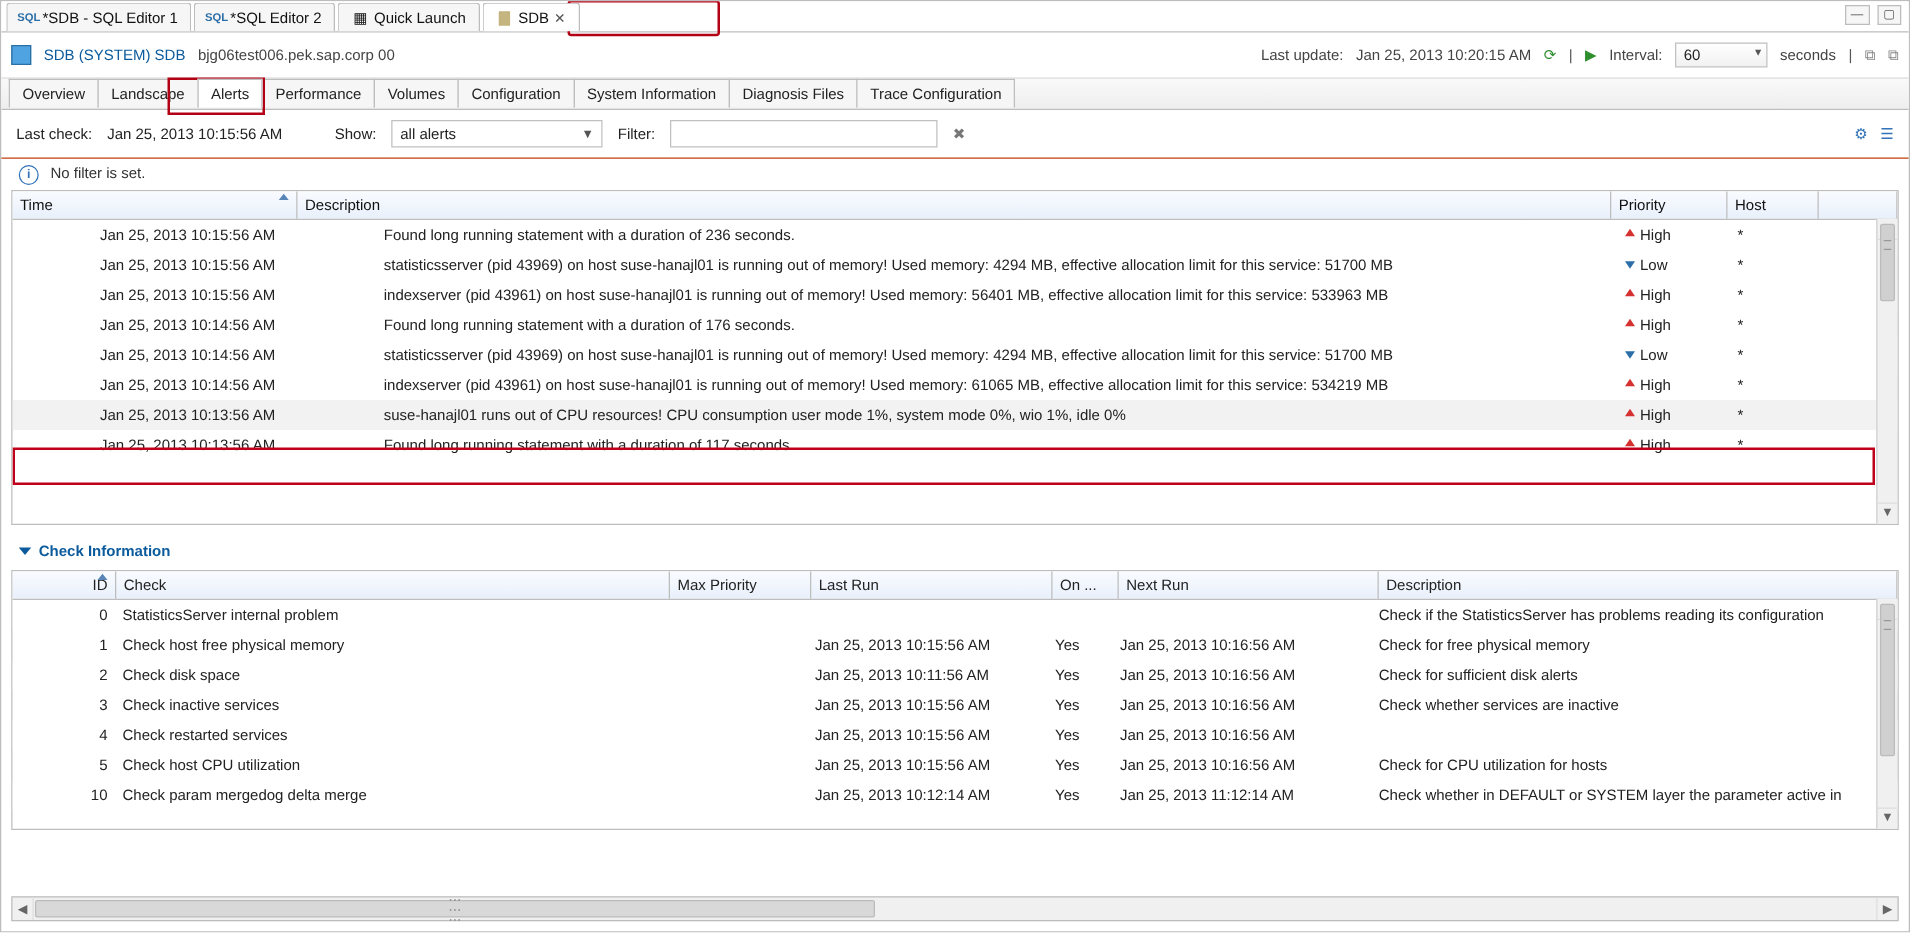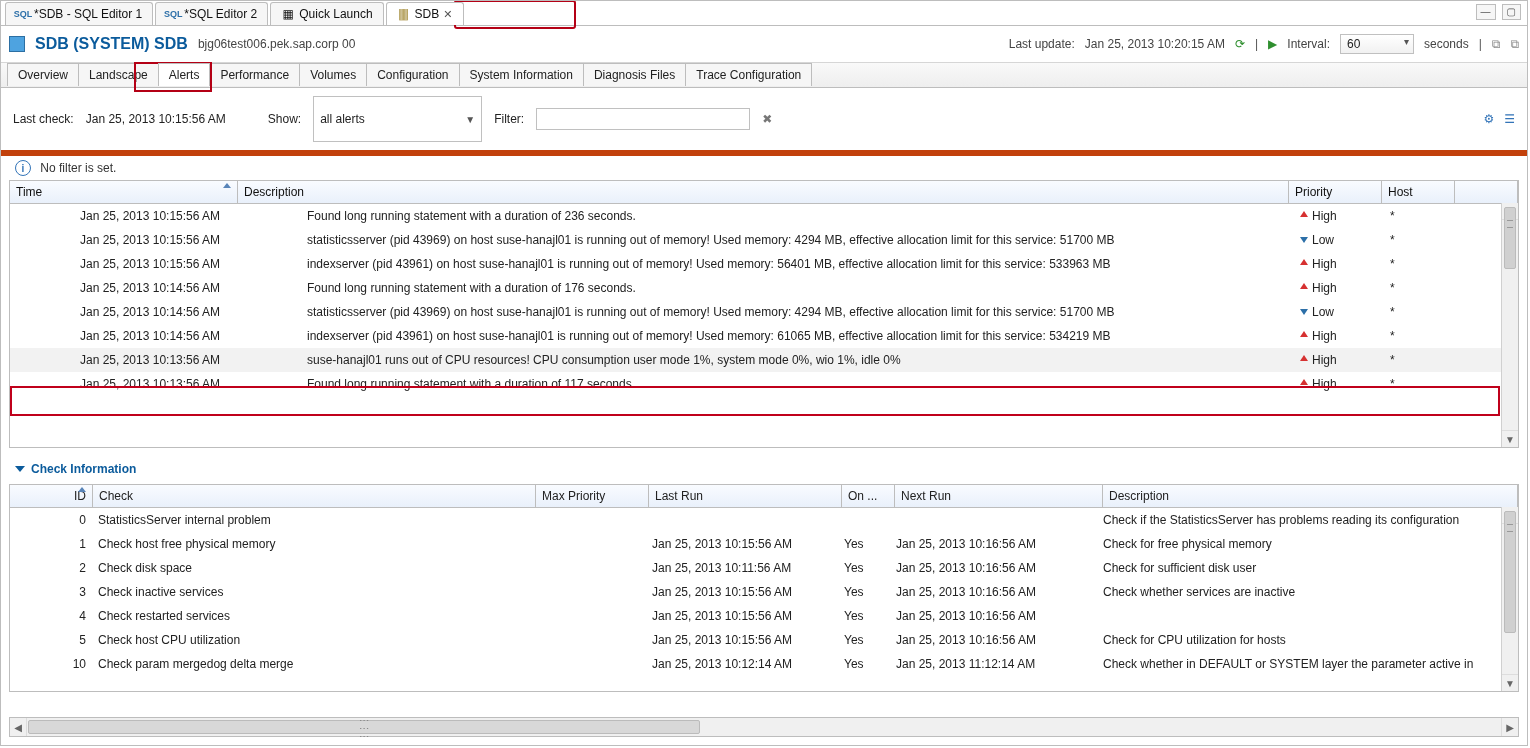--- a/index.html
+++ b/index.html
@@ -9,33 +9,33 @@
   .etab{display:flex;align-items:center;gap:4px;height:22px;padding:0 10px;border:1px solid #bdbdbd;border-bottom:none;margin-right:2px;background:#f6f6f6;border-radius:3px 3px 0 0;font-size:12px;color:#111}
   .etab .ico{width:14px;height:14px;display:inline-flex;align-items:center;justify-content:center}
   .etab.active{background:#fff;position:relative;z-index:2}
   .etab .close{color:#555;font-size:11px}
   .hl-tab{position:absolute;top:-1px;left:453px;width:118px;height:25px;border:2px solid #b40015;border-radius:3px;pointer-events:none}
   .win-controls{position:absolute;right:6px;top:3px;display:flex;gap:6px;color:#555}
   .win-controls span{border:1px solid #bdbdbd;padding:0 4px;font-size:10px;line-height:14px;background:#f6f6f6}
   
   .header{display:flex;align-items:center;height:36px;padding:0 8px;background:#fff;border-bottom:1px solid #d6d6d6;gap:10px}
   .header .icon-sq{width:14px;height:14px;background:#4ea3e0;border:1px solid #2c6fa3;display:inline-block}
-  .header .title{font-size:16px;color:#0b5b9c;font-weight:700}
+  .header .title{font-size:12px;color:#0b5b9c;font-weight:400}
   .header .sub{color:#444}
   .header .spacer{flex:1}
   .header .light{color:#444}
   .refresh{color:#2f8f2f}
   
   .subtabs{display:flex;height:24px;border-bottom:1px solid #bdbdbd;background:linear-gradient(#f9f9f9,#eee);padding-left:6px}
   .stab{padding:0 10px;display:flex;align-items:center;border:1px solid #bdbdbd;border-bottom:none;margin-right:-1px;background:#f6f6f6;height:22px}
   .stab.active{background:#fff;z-index:2}
   .hl-subtab{position:absolute;top:61px;left:133px;width:74px;height:26px;border:2px solid #b40015;pointer-events:none}
   
-  .toolbar{display:flex;align-items:center;padding:8px 12px;gap:12px;border-bottom:6px solid #c2410c}
-  .toolbar .sel{width:155px;display:inline-flex;align-items:center;justify-content:space-between;border:1px solid #c0c0c0;height:20px;padding:12px 6px;background:#fff}
+  .toolbar{display:flex;align-items:center;padding:8px 12px;gap:12px;border-bottom:1px solid #c2410c}
+  .toolbar .sel{width:155px;display:inline-flex;align-items:center;justify-content:space-between;border:1px solid #c0c0c0;height:20px;padding:0 6px;background:#fff}
   .toolbar .filt{width:200px;display:inline-block;border:1px solid #c0c0c0;height:20px;padding:0 6px;background:#fff}
   .tb-right{margin-left:auto;display:flex;gap:10px;color:#3374b8}
   .info-row{padding:4px 14px;color:#333}
   .info-row .i{display:inline-flex;align-items:center;justify-content:center;width:14px;height:14px;border-radius:50%;border:1px solid #3374b8;color:#3374b8;font-weight:700;font-size:10px;margin-right:6px}
   
   .grid{border:1px solid #bdbdbd;margin:0 8px;height:266px;overflow:hidden;position:relative}
   .ghead{display:flex;background:linear-gradient(#f9fbff,#e9f0fb);border-bottom:1px solid #bdbdbd;height:22px}
   .ghead .gh{border-right:1px solid #bdbdbd;padding:3px 6px;color:#111;display:flex;align-items:center;position:relative}
   .ghead .gh.sort::after{content:"";position:absolute;top:2px;right:6px;border-left:4px solid transparent;border-right:4px solid transparent;border-bottom:5px solid #5884b8}
   .col-time{width:215px}
@@ -298,21 +298,21 @@
           <div class="gc c-nrun">Jan 25, 2013 10:16:56 AM</div>
           <div class="gc c-desc">Check for free physical memory</div>
         </div>
         <div class="grow">
           <div class="gc c-id" style="justify-content:flex-end">2</div>
           <div class="gc c-check">Check disk space</div>
           <div class="gc c-max"></div>
           <div class="gc c-lrun">Jan 25, 2013 10:11:56 AM</div>
           <div class="gc c-on">Yes</div>
           <div class="gc c-nrun">Jan 25, 2013 10:16:56 AM</div>
-          <div class="gc c-desc">Check for sufficient disk user</div>
+          <div class="gc c-desc">Check for sufficient disk alerts</div>
         </div>
         <div class="grow">
           <div class="gc c-id" style="justify-content:flex-end">3</div>
           <div class="gc c-check">Check inactive services</div>
           <div class="gc c-max"></div>
           <div class="gc c-lrun">Jan 25, 2013 10:15:56 AM</div>
           <div class="gc c-on">Yes</div>
           <div class="gc c-nrun">Jan 25, 2013 10:16:56 AM</div>
           <div class="gc c-desc">Check whether services are inactive</div>
         </div>

